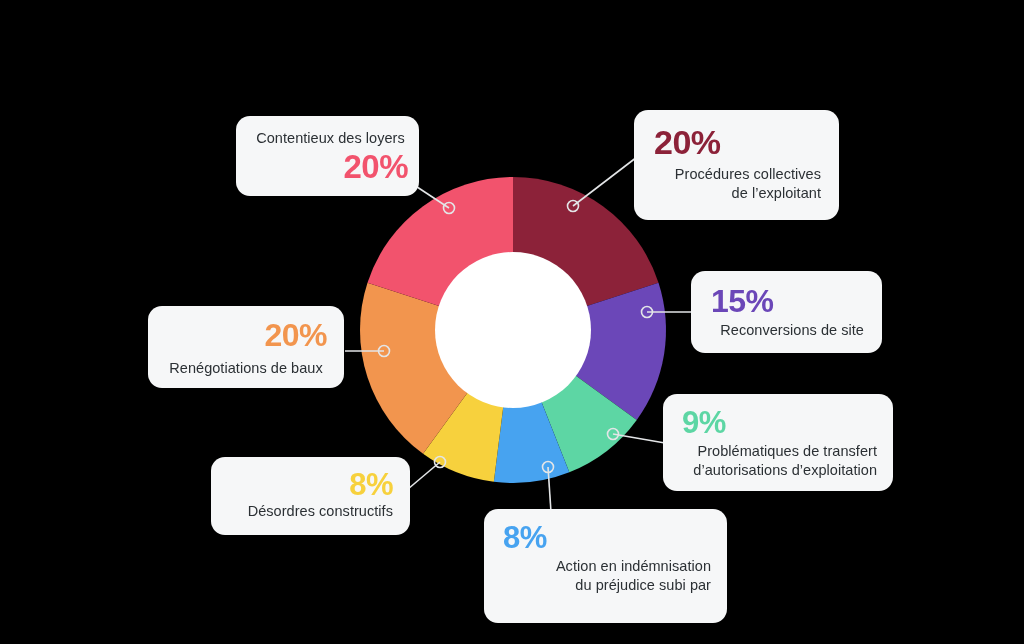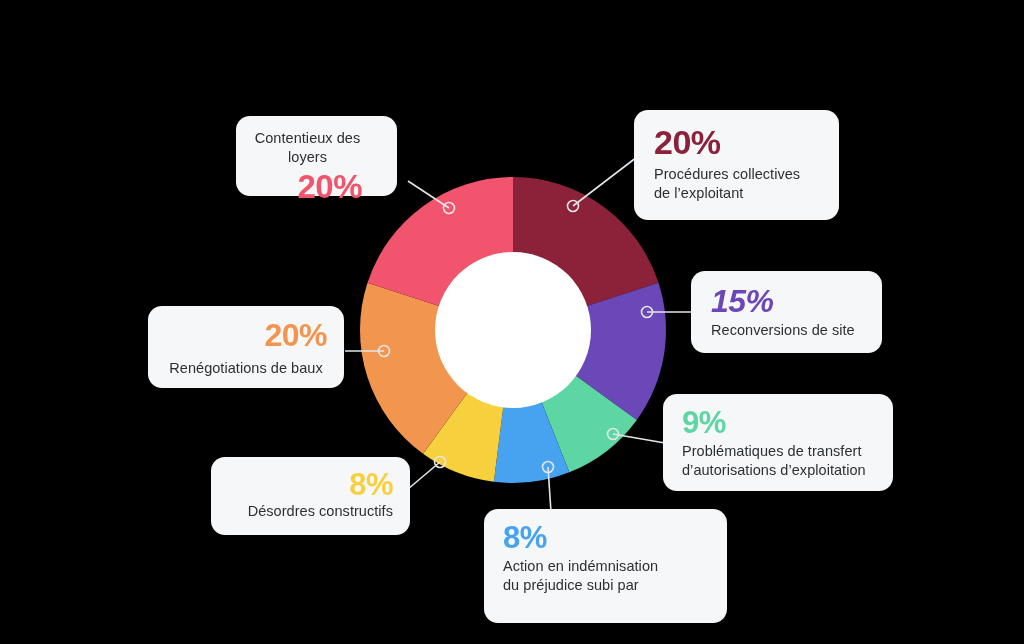--- a/index.html
+++ b/index.html
@@ -43,48 +43,49 @@
     letter-spacing: -0.5px;
     display: block;
   }
   .callout .lbl {
     display: block;
     color: #2B3034;
     font-size: 14.5px;
     line-height: 1.33;
     font-weight: normal;
     letter-spacing: 0.05px;
+    text-align: right;
   }
 
   
   #card-contentieux {
     left: 236px; top: 116px;
-    width: 161px; height: 80px;
+    width: 183px; height: 80px;
     text-align: right;
-    padding: 13px 35px 10px 17px;
+    padding: 13px 11px 10px 17px;
   }
   #card-contentieux .lbl { font-size: 14.5px; text-align: center; }
   #card-contentieux .pct { font-size: 33px; color: #F2536D; margin-top: 2px; text-align: right; }
 
   
   #card-procedures {
     left: 634px; top: 110px;
     width: 205px; height: 110px;
     padding: 15px 18px 12px 20px;
   }
   #card-procedures .pct { font-size: 34px; color: #8C2239; margin-bottom: 6px; }
   #card-procedures .lbl { font-size: 14.5px; }
 
   
   #card-reconversions {
     left: 691px; top: 271px;
     width: 191px; height: 82px;
     padding: 14px 18px 12px 20px;
   }
-  #card-reconversions .pct { font-size: 32px; color: #6B47B8; margin-bottom: 4px; font-style: italic; }
+  #card-reconversions .pct { font-size: 32px; color: #6B47B8; margin-bottom: 4px; }
   #card-reconversions .lbl { font-size: 14.5px; }
 
   
   #card-problematiques {
     left: 663px; top: 394px;
     width: 230px; height: 97px;
     padding: 13px 16px 12px 19px;
   }
   #card-problematiques .pct { font-size: 31px; color: #5DD6A4; margin-bottom: 4px; }
   #card-problematiques .lbl { font-size: 14.5px; }

